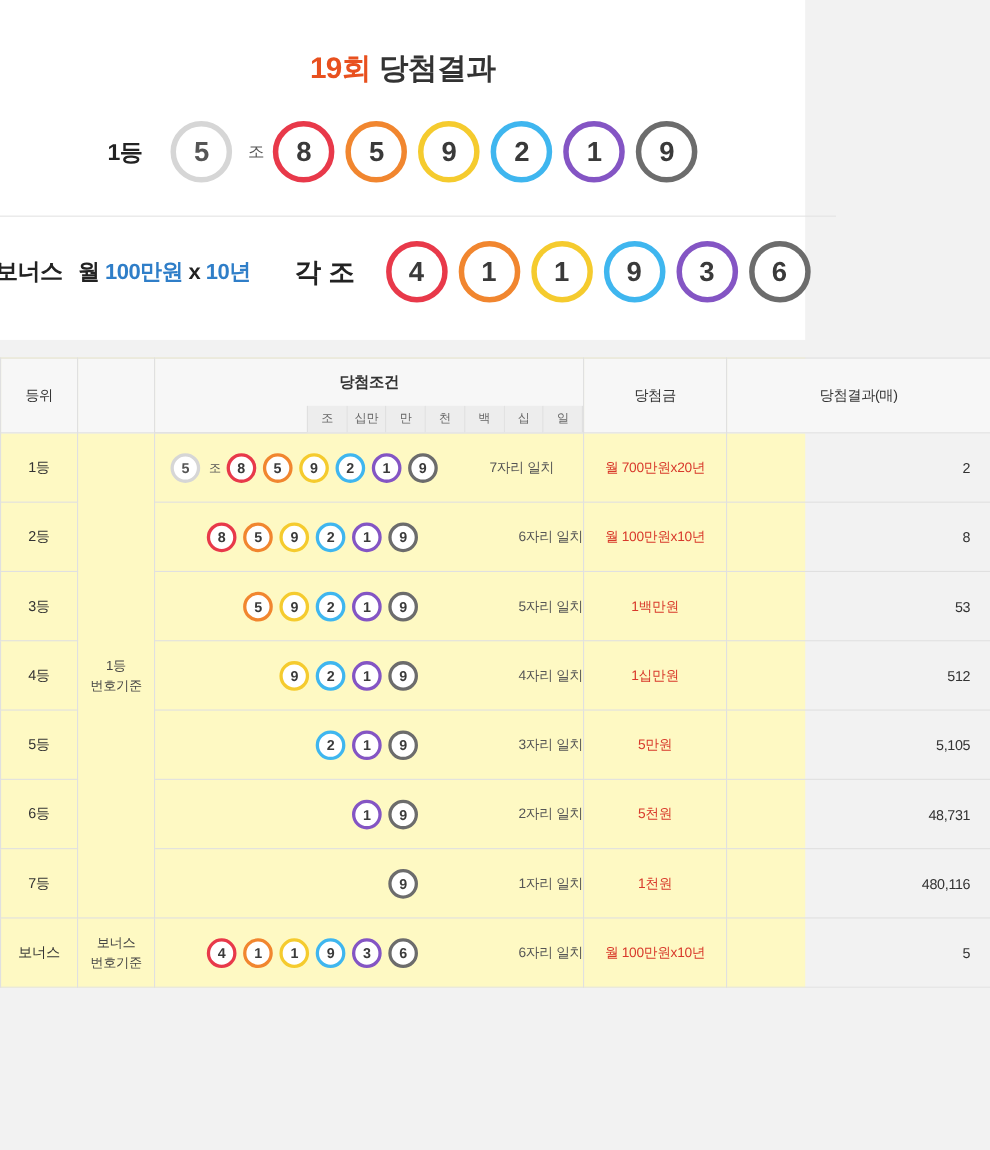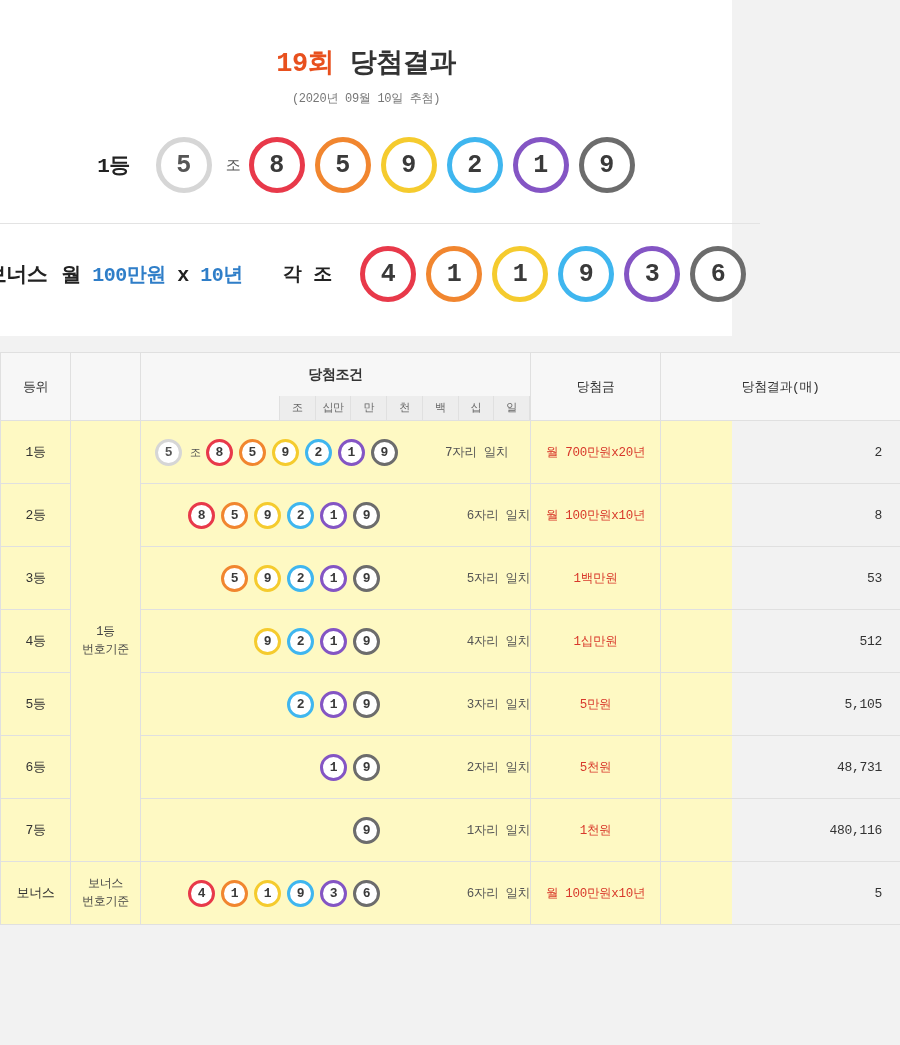--- a/index.html
+++ b/index.html
@@ -10,21 +10,20 @@
   body {
     width: 900px;
     font-family: "Liberation Sans", sans-serif;
     color: #333;
     -webkit-font-smoothing: antialiased;
   }
 
   .page {
     width: 732px;
     box-sizing: border-box;
-    font-family: Liberation Mono, monospace;
   }
 
   
   .result-panel {
     background: #ffffff;
     padding: 44px 0 34px 0;
     margin: 0 0 16px 0;
   }
   .result-title {
     text-align: center;
@@ -73,21 +72,21 @@
     font-weight: bold;
     color: #222222;
     margin-left: 14px;
     letter-spacing: -0.5px;
     white-space: nowrap;
   }
   .prize-label .hl {
     color: #2f7ec8;
   }
   .jo-label {
-    font-size: 19px;
+    font-size: 24px;
     font-weight: bold;
     color: #222222;
     margin: 12px 12px;
     white-space: nowrap;
   }
   .jo-small {
     font-size: 15px;
     color: #555;
     font-weight: normal;
     margin: 0 8px 0 4px;
@@ -265,21 +264,20 @@
 </head>
 <body>
 
 <div class="page">
 
   <div class="result-panel">
 
     <div class="result-title">
       <span class="round">19회</span><span> 당첨결과</span>
     </div>
-    <div class="result-date">(2020년 09월 10일 추첨)</div>
 
     <div class="rank-row">
       <span class="rank-label">1등</span>
 
       <span style="display:inline-flex;align-items:center;margin-left:26px;">
         <span class="ball big c-gray-light">5</span>
         <span class="jo-small">조</span>
       </span>
 
       <span class="balls">

